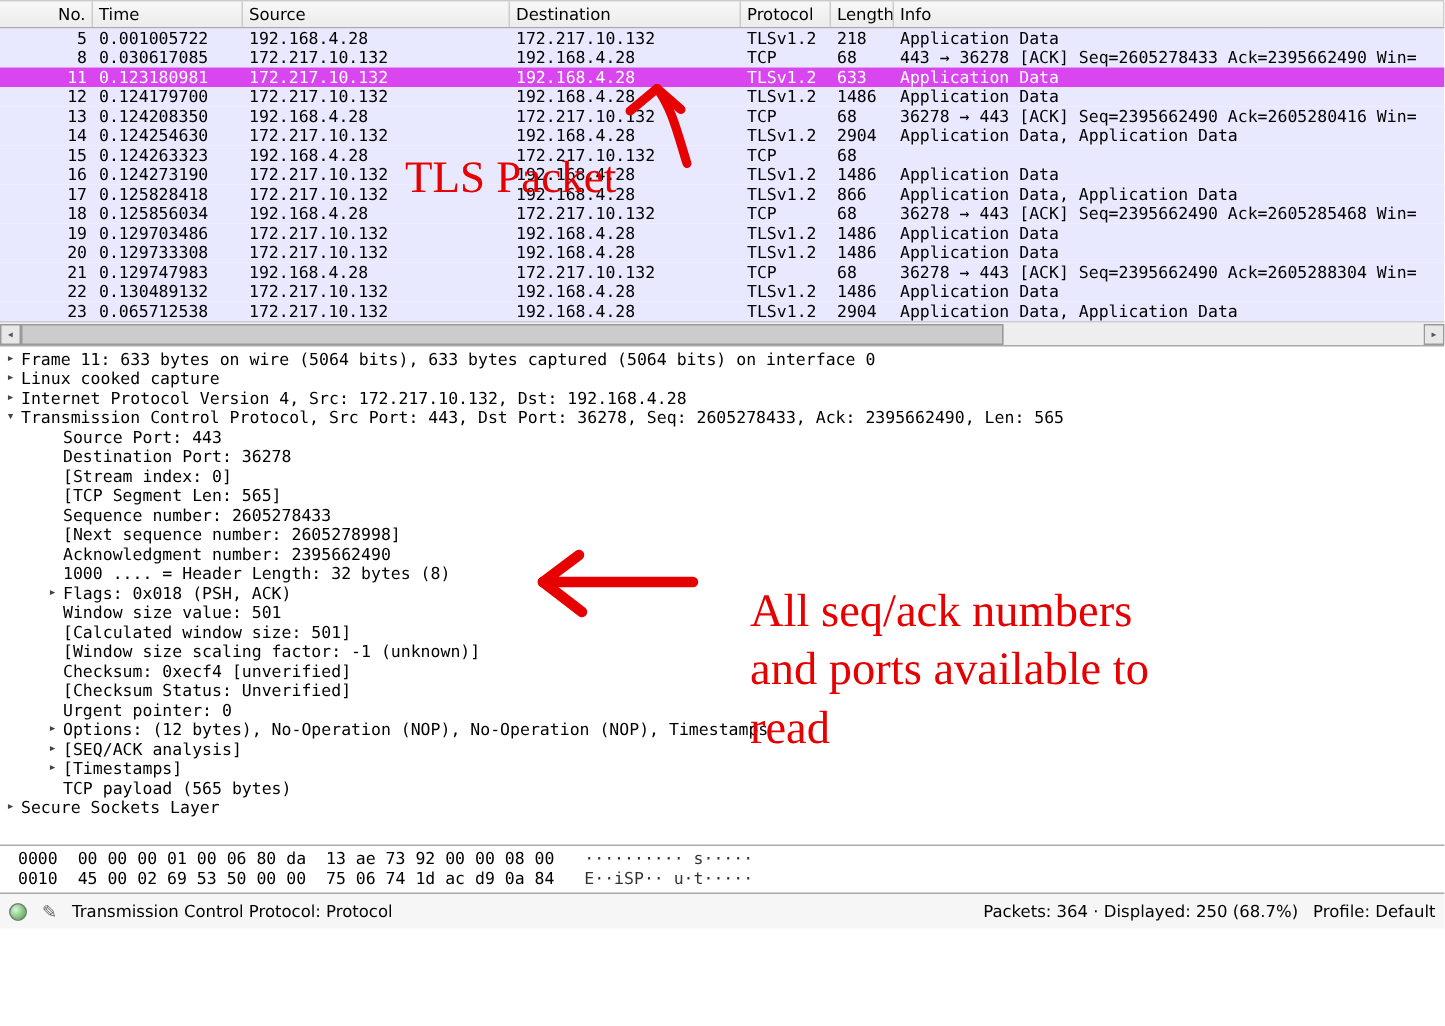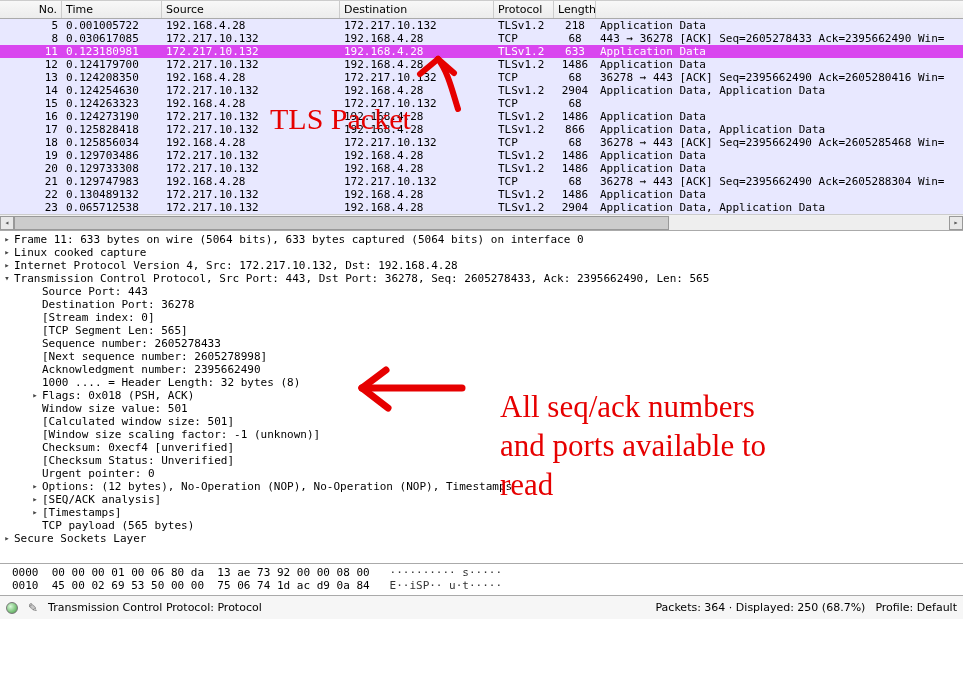--- a/index.html
+++ b/index.html
@@ -52,21 +52,21 @@
     background: #e8e8ff;
   }
   .pl-row.tcp:not(.sel) {
     background: #e8e8ff;
   }
   .col-no  { width: 62px; text-align: right; }
   .col-time{ width: 100px; }
   .col-src { width: 178px; }
   .col-dst { width: 154px; }
   .col-proto{ width: 60px;  }
-  .col-len { width: 42px; text-align: center; }
+  .col-len { width: 42px; text-align: left; }
   .col-info{ flex: 1 1 auto; }
   .hscroll {
     height: 16px;
     background: #f0f0f0;
     border-top: 1px solid #ccc;
     display:flex; align-items:center;
     position: relative;
   }
   .hscroll .btn {
     width:14px;height:14px;
@@ -149,20 +149,21 @@
 <body>
 
 <div class="packet-list">
   <div class="pl-head">
     <div class="col-no">No.</div>
     <div class="col-time">Time</div>
     <div class="col-src">Source</div>
     <div class="col-dst">Destination</div>
     <div class="col-proto">Protocol</div>
     <div class="col-len">Length</div>
+    <div class="col-info">Info</div>
   </div>
   <div class="pl-body" id="pl-body">
       <div class="pl-row tls"><div class="col-no">5</div><div class="col-time">0.001005722</div><div class="col-src">192.168.4.28</div><div class="col-dst">172.217.10.132</div><div class="col-proto">TLSv1.2</div><div class="col-len">218</div><div class="col-info">Application Data</div></div>
       <div class="pl-row tcp"><div class="col-no">8</div><div class="col-time">0.030617085</div><div class="col-src">172.217.10.132</div><div class="col-dst">192.168.4.28</div><div class="col-proto">TCP</div><div class="col-len">68</div><div class="col-info">443 → 36278 [ACK] Seq=2605278433 Ack=2395662490 Win=</div></div>
       <div class="pl-row tls sel"><div class="col-no">11</div><div class="col-time">0.123180981</div><div class="col-src">172.217.10.132</div><div class="col-dst">192.168.4.28</div><div class="col-proto">TLSv1.2</div><div class="col-len">633</div><div class="col-info">Application Data</div></div>
       <div class="pl-row tls"><div class="col-no">12</div><div class="col-time">0.124179700</div><div class="col-src">172.217.10.132</div><div class="col-dst">192.168.4.28</div><div class="col-proto">TLSv1.2</div><div class="col-len">1486</div><div class="col-info">Application Data</div></div>
       <div class="pl-row tcp"><div class="col-no">13</div><div class="col-time">0.124208350</div><div class="col-src">192.168.4.28</div><div class="col-dst">172.217.10.132</div><div class="col-proto">TCP</div><div class="col-len">68</div><div class="col-info">36278 → 443 [ACK] Seq=2395662490 Ack=2605280416 Win=</div></div>
       <div class="pl-row tls"><div class="col-no">14</div><div class="col-time">0.124254630</div><div class="col-src">172.217.10.132</div><div class="col-dst">192.168.4.28</div><div class="col-proto">TLSv1.2</div><div class="col-len">2904</div><div class="col-info">Application Data, Application Data</div></div>
       <div class="pl-row tcp"><div class="col-no">15</div><div class="col-time">0.124263323</div><div class="col-src">192.168.4.28</div><div class="col-dst">172.217.10.132</div><div class="col-proto">TCP</div><div class="col-len">68</div></div>
       <div class="pl-row tls"><div class="col-no">16</div><div class="col-time">0.124273190</div><div class="col-src">172.217.10.132</div><div class="col-dst">192.168.4.28</div><div class="col-proto">TLSv1.2</div><div class="col-len">1486</div><div class="col-info">Application Data</div></div>

